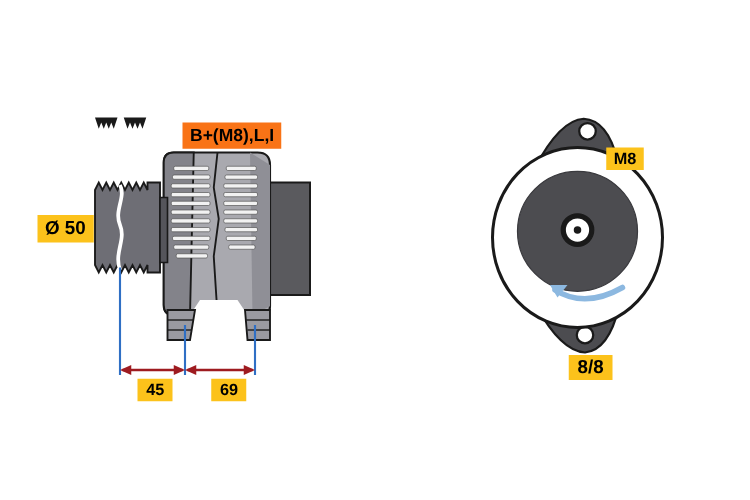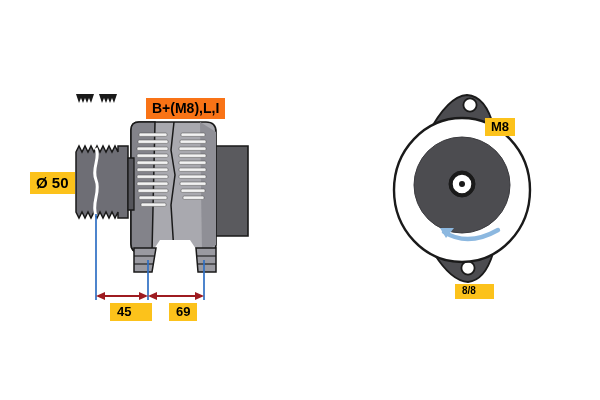--- a/index.html
+++ b/index.html
@@ -33,24 +33,24 @@
     line-height: 1;
     white-space: nowrap;
     box-sizing: border-box;
   }
   .callout-yellow { background: #fcc21b; }
   .callout-blue   { background: #f97316; }
 
   #label-polyv { left: 76px;  top: 65px;  padding: 3px 6px 4px 6px; font-size: 14px; }
   #label-bplus { left: 146px; top: 98px;  padding: 3px 6px 4px 6px; font-size: 14px; }
   #label-dia50 { left: 30px;  top: 172px; padding: 3px 6px 4px 6px; font-size: 15px; }
-  #label-dim45 { left: 110px; top: 303px; padding: 2px 21px 3px 7px; font-size: 13px; }
+  #label-dim45 { left: 110px; top: 303px; padding: 2px 7px 3px 7px; font-size: 13px; }
   #label-dim81 { left: 169px; top: 303px; padding: 2px 7px 3px 7px; font-size: 13px; }
   #label-m8    { left: 485px; top: 96px;  padding: 2px 6px 3px 6px; font-size: 13px; margin-top: 22px; }
-  #label-88    { left: 455px; top: 284px; padding: 2px 18px 3px 7px; font-size: 10px; }
+  #label-88    { left: 455px; top: 284px; padding: 2px 7px 3px 7px; font-size: 15px; }
 </style>
 </head>
 <body>
 
 <div id="canvas">
 
   <svg class="diagram" viewBox="0 0 600 400">
 
     <g>
 

